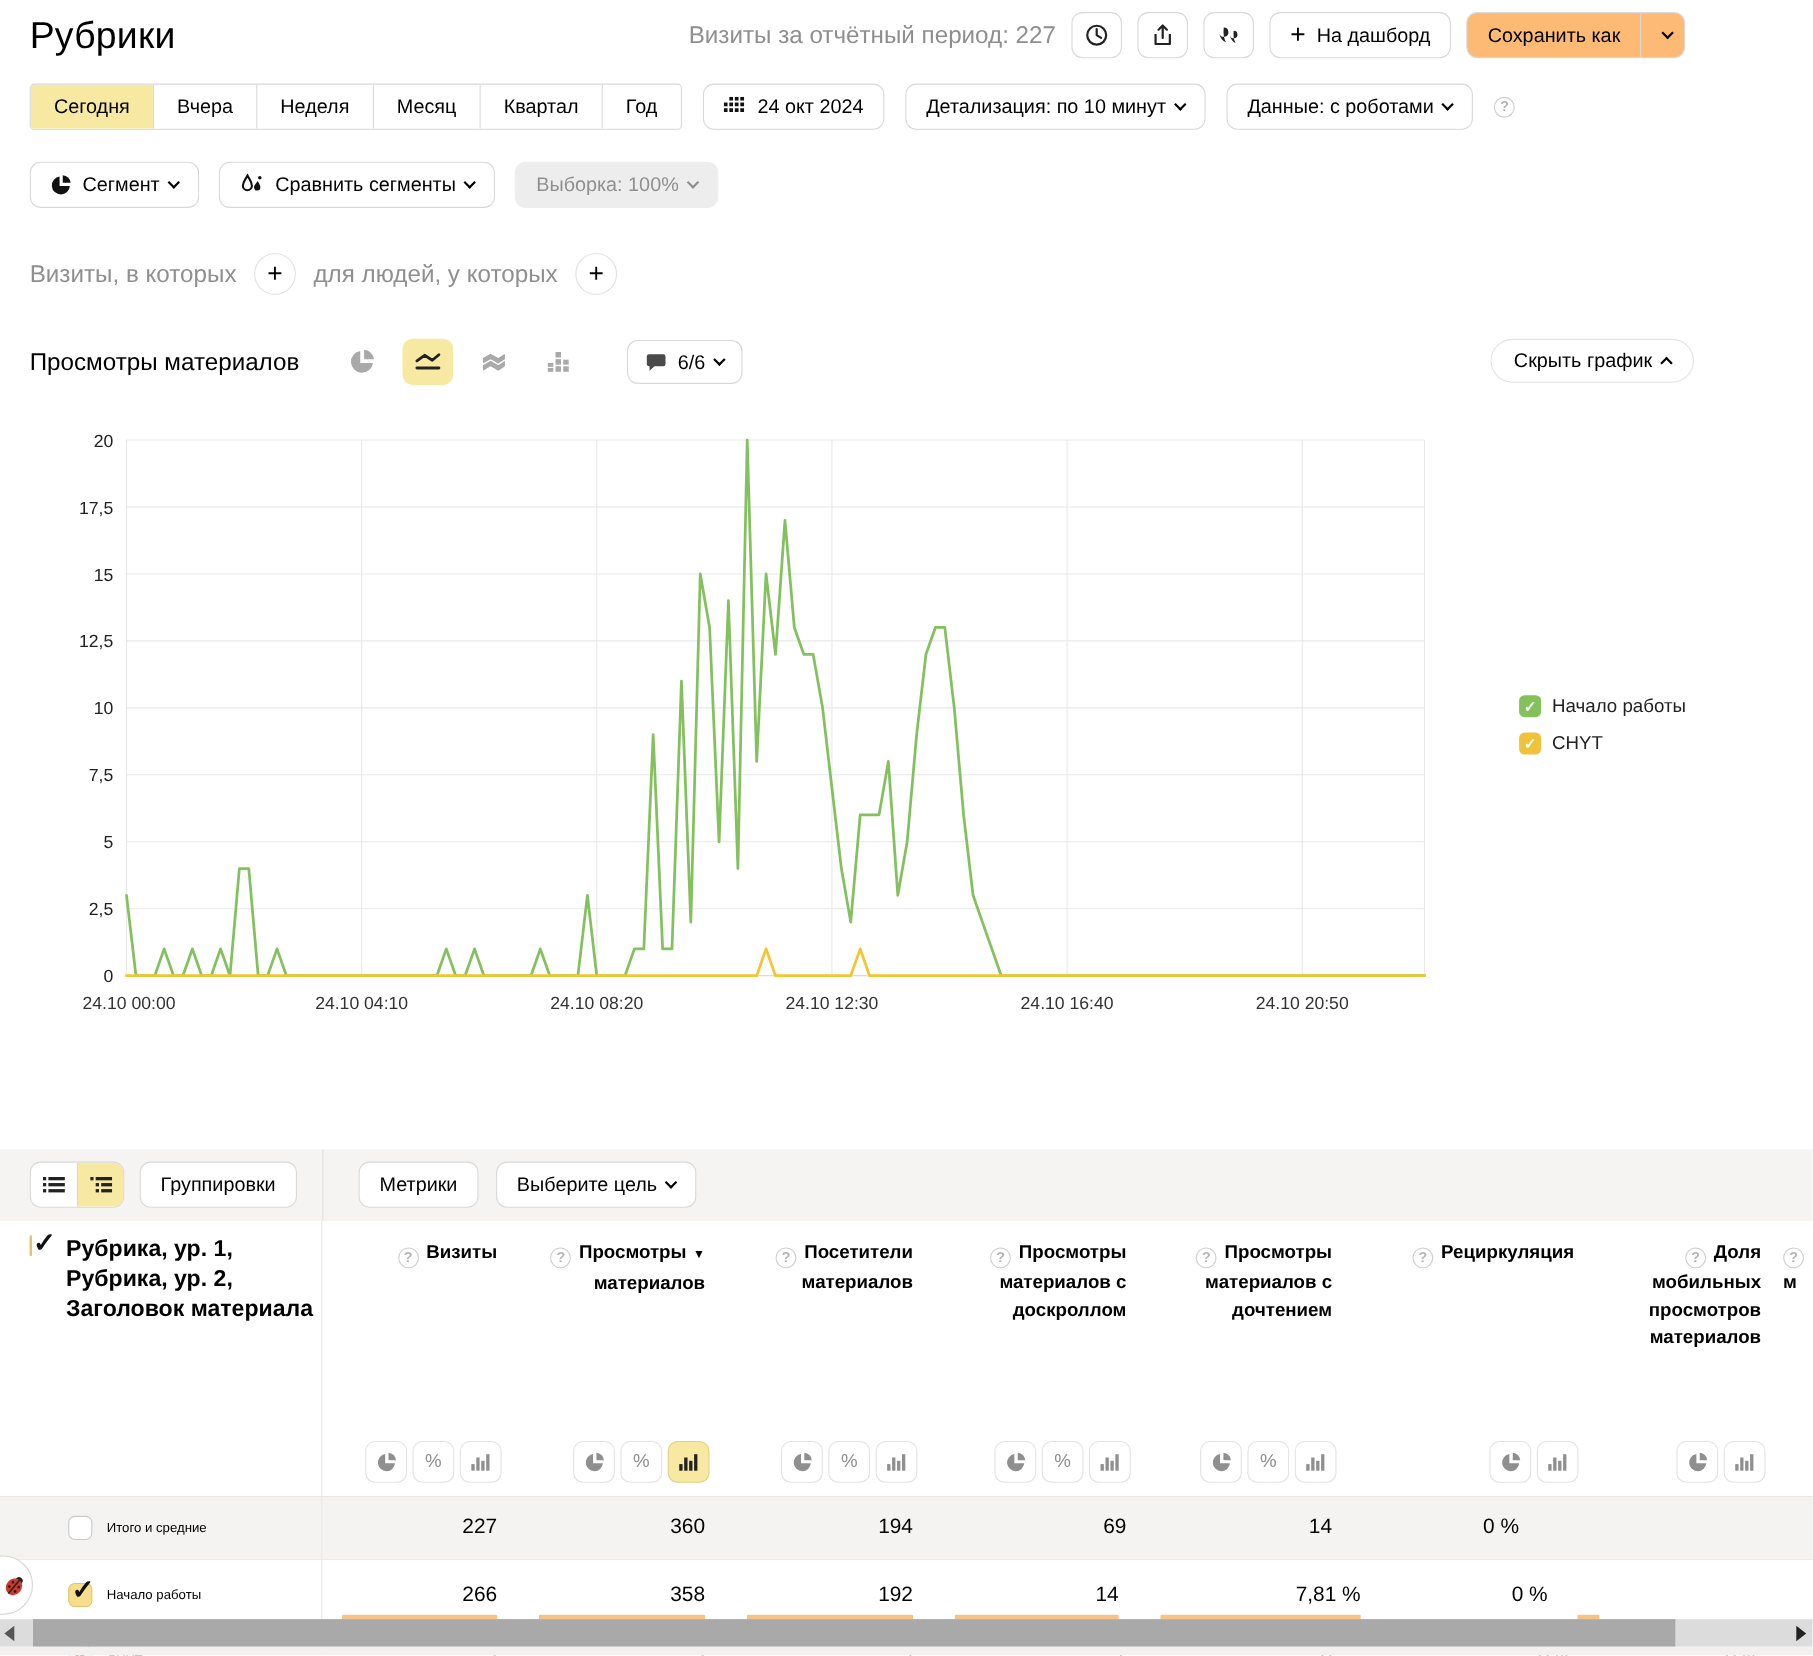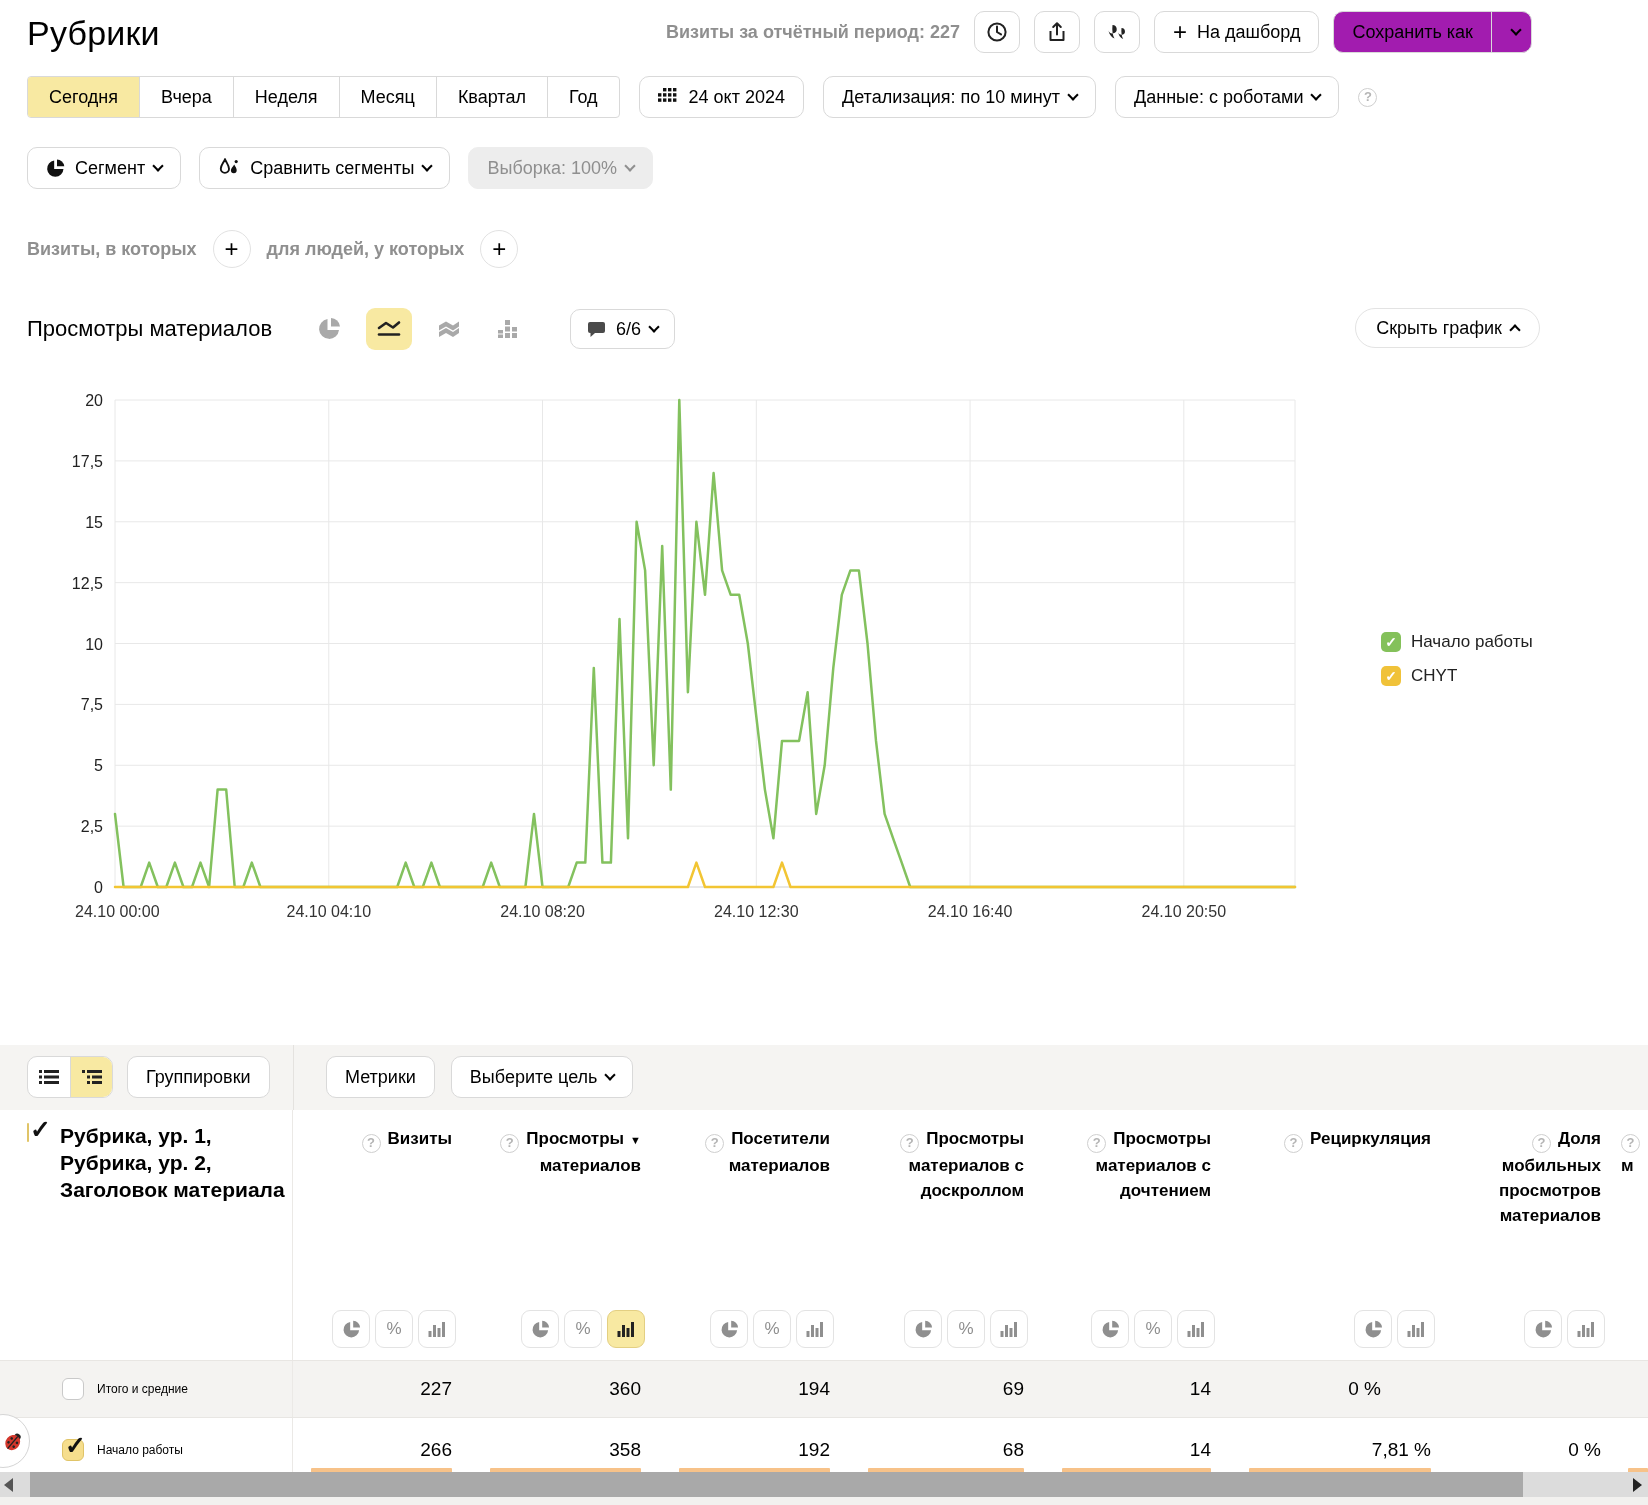--- a/index.html
+++ b/index.html
@@ -4,39 +4,39 @@
 <style>
   * { margin:0; padding:0; box-sizing:border-box; }
   html,body { background:#fff; font-family:"Liberation Sans", sans-serif; color:#000; }
   #page { position:relative; width:1648px; height:1505px; overflow:hidden; background:#fff; }
 
   .abs { position:absolute; }
   .flex { display:flex; align-items:center; }
 
   .page-title { font-size:34px; font-weight:500; letter-spacing:.2px; }
 
-  .graytext { color:#8f8f8f; font-size:18px;font-weight:bold; }
+  .graytext { color:#8f8f8f; font-size:22px; }
 
   .btn { display:inline-flex; align-items:center; justify-content:center; height:42px;
          background:#fff; border:1px solid #d9d9d9; border-radius:10px; padding:0 18px;
          font-size:18px; color:#000; cursor:pointer; white-space:nowrap; }
   .iconbtn { width:46px; padding:0; }
   .btn .ic { display:inline-flex; margin-right:10px; }
   .btn.gray { background:#ededed; border-color:#ededed; color:#8f8f8f; }
 
   .chv { display:inline-block; width:8px; height:8px; border-right:2px solid currentColor;
          border-bottom:2px solid currentColor; transform:rotate(45deg); margin-left:9px; margin-top:-4px; }
   .chv.up { transform:rotate(-135deg); margin-top:4px; }
 
   .tabs { display:inline-flex; height:42px; border:1px solid #d9d9d9; border-radius:4px; overflow:hidden; background:#fff; }
   .tab { padding:0 21px; line-height:40px; font-size:18px; border-left:1px solid #d9d9d9; cursor:pointer; }
   .tab:first-child { border-left:none; }
   .tab.sel { background:#f8e9a2; }
 
-  .splitbtn { display:inline-flex; height:42px; border:1px solid #d9d9d9; border-radius:10px; overflow:hidden; background:#a21caf; }
+  .splitbtn { display:inline-flex; height:42px; border:1px solid #d9d9d9; border-radius:10px; overflow:hidden; background:#fdba74; }
   .splitbtn .main { padding:0 18px; line-height:40px; font-size:18px; }
   .splitbtn .arrow { width:40px; border-left:1px solid #d9d9d9; display:flex; align-items:center; justify-content:center; }
 
   .q { width:19px; height:19px; border:1.5px solid #cfcfcf; border-radius:50%; color:#b5b5b5;
        font-size:13px; line-height:16px; text-align:center; display:inline-block; background:#fff;
        font-weight:700; flex:none; }
 
   .pluscircle { width:38px; height:38px; border:1px solid #e2e2e2; border-radius:50%;
                 display:inline-flex; align-items:center; justify-content:center; font-size:24px;
                 color:#000; background:#fff; cursor:pointer; }
@@ -596,24 +596,20 @@
             <div class="vbar" style="background: rgb(247, 194, 137);"></div>
           </div>
           <div class="mcol cell-val" style="width: 189px;">
             <span>358</span>
             <div class="vbar" style="background: rgb(247, 194, 137);"></div>
           </div>
           <div class="mcol cell-val" style="width: 189px;">
             <span>192</span>
             <div class="vbar" style="background: rgb(247, 194, 137);"></div>
           </div>
-          <div class="mcol cell-val" style="width: 194px;">
-            <span>68</span>
-            <div class="vbar" style="background: rgb(247, 194, 137);"></div>
-          </div>
           <div class="mcol cell-val" style="width: 187px;">
             <span>14</span>
             <div class="vbar" style="background: rgb(247, 194, 137);"></div>
           </div>
           <div class="mcol cell-val" style="width: 220px;">
             <span>7,81 %</span>
             <div class="vbar" style="background: rgb(247, 194, 137);"></div>
           </div>
           <div class="mcol cell-val" style="width: 170px;">
             <span>0 %</span>

